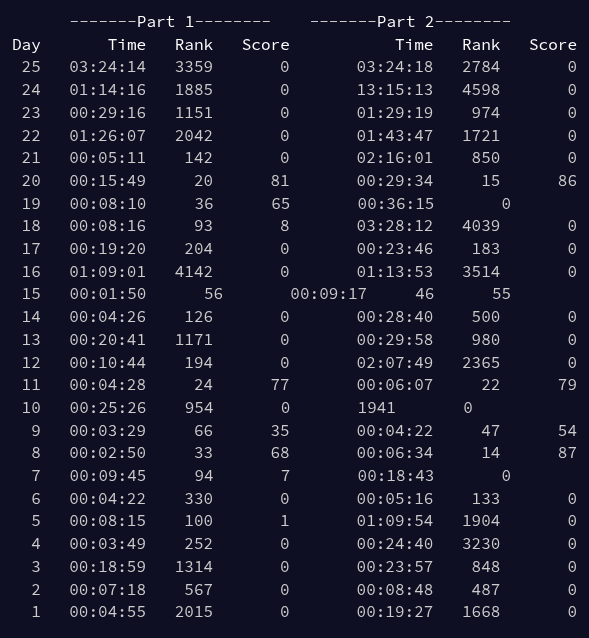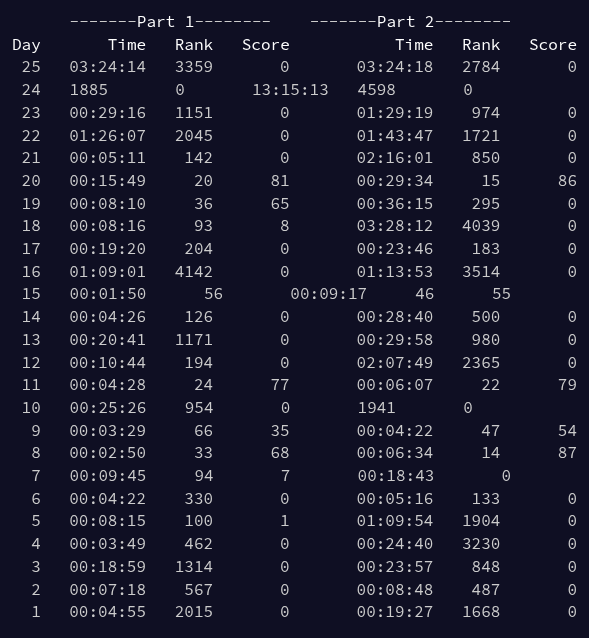--- a/index.html
+++ b/index.html
@@ -37,37 +37,37 @@
   .gap   { width: 4ch; }
   .ph1   { width: 3ch; }
 </style>
 </head>
 <body>
 
 <div id="table">
     <div class="row"><span class="ph1"></span><span>   <span class="dash">-------</span><span class="part-header">Part 1</span><span class="dash">--------</span></span><span class="gap"></span><span><span class="dash">-------</span><span class="part-header">Part 2</span><span class="dash">--------</span></span></div>
     <div class="row header"><span class="cell day">Day</span><span class="cell time">Time</span><span class="cell rank">Rank</span><span class="cell score">Score</span><span class="gap"></span><span class="cell time">Time</span><span class="cell rank">Rank</span><span class="cell score">Score</span></div>
     <div class="row"><span class="cell day">25</span><span class="cell time">03:24:14</span><span class="cell rank">3359</span><span class="cell score">0</span><span class="gap"></span><span class="cell time">03:24:18</span><span class="cell rank">2784</span><span class="cell score">0</span></div>
-    <div class="row"><span class="cell day">24</span><span class="cell rank">1885</span><span class="cell score">0</span><span class="gap"></span><span class="cell time">13:15:13</span><span class="cell rank">4598</span><span class="cell score">0</span></div>
+    <div class="row"><span class="cell day">24</span><span class="cell time">01:14:16</span><span class="cell rank">1885</span><span class="cell score">0</span><span class="gap"></span><span class="cell time">13:15:13</span><span class="cell rank">4598</span><span class="cell score">0</span></div>
     <div class="row"><span class="cell day">23</span><span class="cell time">00:29:16</span><span class="cell rank">1151</span><span class="cell score">0</span><span class="gap"></span><span class="cell time">01:29:19</span><span class="cell rank">974</span><span class="cell score">0</span></div>
-    <div class="row"><span class="cell day">22</span><span class="cell time">01:26:07</span><span class="cell rank">2045</span><span class="cell score">0</span><span class="gap"></span><span class="cell time">01:43:47</span><span class="cell rank">1721</span><span class="cell score">0</span></div>
+    <div class="row"><span class="cell day">22</span><span class="cell time">01:26:07</span><span class="cell rank">2042</span><span class="cell score">0</span><span class="gap"></span><span class="cell time">01:43:47</span><span class="cell rank">1721</span><span class="cell score">0</span></div>
     <div class="row"><span class="cell day">21</span><span class="cell time">00:05:11</span><span class="cell rank">142</span><span class="cell score">0</span><span class="gap"></span><span class="cell time">02:16:01</span><span class="cell rank">850</span><span class="cell score">0</span></div>
     <div class="row"><span class="cell day">20</span><span class="cell time">00:15:49</span><span class="cell rank">20</span><span class="cell score">81</span><span class="gap"></span><span class="cell time">00:29:34</span><span class="cell rank">15</span><span class="cell score">86</span></div>
-    <div class="row"><span class="cell day">19</span><span class="cell time">00:08:10</span><span class="cell rank">36</span><span class="cell score">65</span><span class="gap"></span><span class="cell time">00:36:15</span><span class="cell rank">295</span><span class="cell score">0</span></div>
+    <div class="row"><span class="cell day">19</span><span class="cell time">00:08:10</span><span class="cell rank">36</span><span class="cell score">65</span><span class="gap"></span><span class="cell time">00:36:15</span><span class="cell score">0</span></div>
     <div class="row"><span class="cell day">18</span><span class="cell time">00:08:16</span><span class="cell rank">93</span><span class="cell score">8</span><span class="gap"></span><span class="cell time">03:28:12</span><span class="cell rank">4039</span><span class="cell score">0</span></div>
     <div class="row"><span class="cell day">17</span><span class="cell time">00:19:20</span><span class="cell rank">204</span><span class="cell score">0</span><span class="gap"></span><span class="cell time">00:23:46</span><span class="cell rank">183</span><span class="cell score">0</span></div>
     <div class="row"><span class="cell day">16</span><span class="cell time">01:09:01</span><span class="cell rank">4142</span><span class="cell score">0</span><span class="gap"></span><span class="cell time">01:13:53</span><span class="cell rank">3514</span><span class="cell score">0</span></div>
     <div class="row"><span class="cell day">15</span><span class="cell time">00:01:50</span><span class="cell score">56</span><span class="gap"></span><span class="cell time">00:09:17</span><span class="cell rank">46</span><span class="cell score">55</span></div>
     <div class="row"><span class="cell day">14</span><span class="cell time">00:04:26</span><span class="cell rank">126</span><span class="cell score">0</span><span class="gap"></span><span class="cell time">00:28:40</span><span class="cell rank">500</span><span class="cell score">0</span></div>
     <div class="row"><span class="cell day">13</span><span class="cell time">00:20:41</span><span class="cell rank">1171</span><span class="cell score">0</span><span class="gap"></span><span class="cell time">00:29:58</span><span class="cell rank">980</span><span class="cell score">0</span></div>
     <div class="row"><span class="cell day">12</span><span class="cell time">00:10:44</span><span class="cell rank">194</span><span class="cell score">0</span><span class="gap"></span><span class="cell time">02:07:49</span><span class="cell rank">2365</span><span class="cell score">0</span></div>
     <div class="row"><span class="cell day">11</span><span class="cell time">00:04:28</span><span class="cell rank">24</span><span class="cell score">77</span><span class="gap"></span><span class="cell time">00:06:07</span><span class="cell rank">22</span><span class="cell score">79</span></div>
     <div class="row"><span class="cell day">10</span><span class="cell time">00:25:26</span><span class="cell rank">954</span><span class="cell score">0</span><span class="gap"></span><span class="cell rank">1941</span><span class="cell score">0</span></div>
     <div class="row"><span class="cell day">9</span><span class="cell time">00:03:29</span><span class="cell rank">66</span><span class="cell score">35</span><span class="gap"></span><span class="cell time">00:04:22</span><span class="cell rank">47</span><span class="cell score">54</span></div>
     <div class="row"><span class="cell day">8</span><span class="cell time">00:02:50</span><span class="cell rank">33</span><span class="cell score">68</span><span class="gap"></span><span class="cell time">00:06:34</span><span class="cell rank">14</span><span class="cell score">87</span></div>
     <div class="row"><span class="cell day">7</span><span class="cell time">00:09:45</span><span class="cell rank">94</span><span class="cell score">7</span><span class="gap"></span><span class="cell time">00:18:43</span><span class="cell score">0</span></div>
     <div class="row"><span class="cell day">6</span><span class="cell time">00:04:22</span><span class="cell rank">330</span><span class="cell score">0</span><span class="gap"></span><span class="cell time">00:05:16</span><span class="cell rank">133</span><span class="cell score">0</span></div>
     <div class="row"><span class="cell day">5</span><span class="cell time">00:08:15</span><span class="cell rank">100</span><span class="cell score">1</span><span class="gap"></span><span class="cell time">01:09:54</span><span class="cell rank">1904</span><span class="cell score">0</span></div>
-    <div class="row"><span class="cell day">4</span><span class="cell time">00:03:49</span><span class="cell rank">462</span><span class="cell score">0</span><span class="gap"></span><span class="cell time">00:24:40</span><span class="cell rank">3230</span><span class="cell score">0</span></div>
+    <div class="row"><span class="cell day">4</span><span class="cell time">00:03:49</span><span class="cell rank">252</span><span class="cell score">0</span><span class="gap"></span><span class="cell time">00:24:40</span><span class="cell rank">3230</span><span class="cell score">0</span></div>
     <div class="row"><span class="cell day">3</span><span class="cell time">00:18:59</span><span class="cell rank">1314</span><span class="cell score">0</span><span class="gap"></span><span class="cell time">00:23:57</span><span class="cell rank">848</span><span class="cell score">0</span></div>
     <div class="row"><span class="cell day">2</span><span class="cell time">00:07:18</span><span class="cell rank">567</span><span class="cell score">0</span><span class="gap"></span><span class="cell time">00:08:48</span><span class="cell rank">487</span><span class="cell score">0</span></div>
     <div class="row"><span class="cell day">1</span><span class="cell time">00:04:55</span><span class="cell rank">2015</span><span class="cell score">0</span><span class="gap"></span><span class="cell time">00:19:27</span><span class="cell rank">1668</span><span class="cell score">0</span></div>
   </div>
 
 </body></html>

